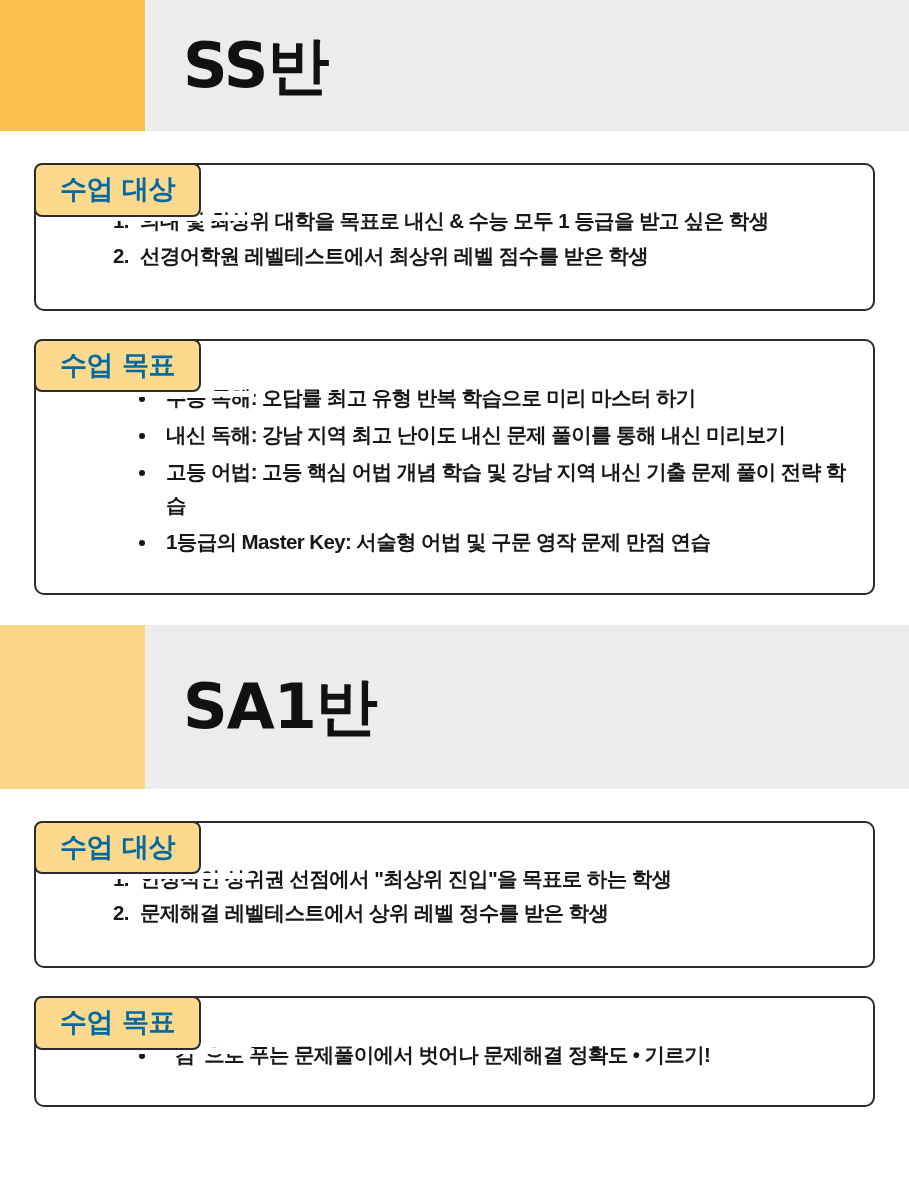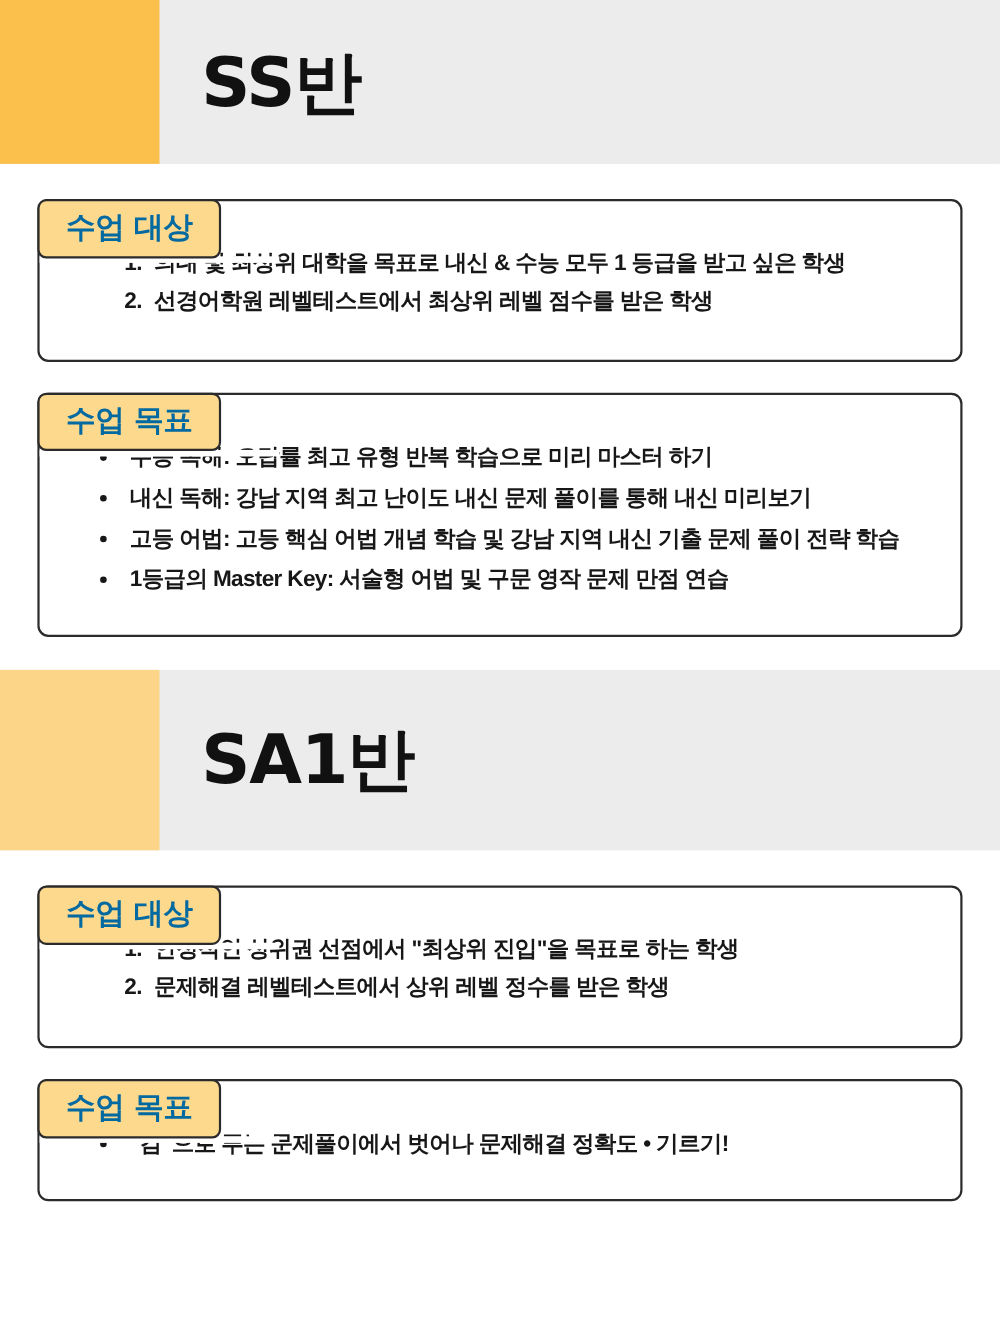--- a/index.html
+++ b/index.html
@@ -105,26 +105,27 @@
     list-style-type: disc;
   }
   ul.bulleted li {
     font-size: 20.5px;
     font-weight: bold;
     color: #171717;
     line-height: 1.62;
     letter-spacing: -0.6px;
     margin-bottom: 4px;
     padding-left: 8px;
+    margin-left: 48px;
   }
 </style>
 </head>
 <body>
 
-<div class="class-banner" style="height:149px;">
+<div class="class-banner" style="height:131px;">
   <div class="accent-block"></div>
   <div class="title-zone">
     <h1 class="class-title">SS반</h1>
   </div>
 </div>
 
 <div class="section" style="margin-top:32px;">
   <div class="section-label">수업 대상</div>
   <div class="section-label-mask" style="top:52px;width:218px;"></div>
   <div class="section-body" style="padding-top:40px;padding-bottom:34px;">

